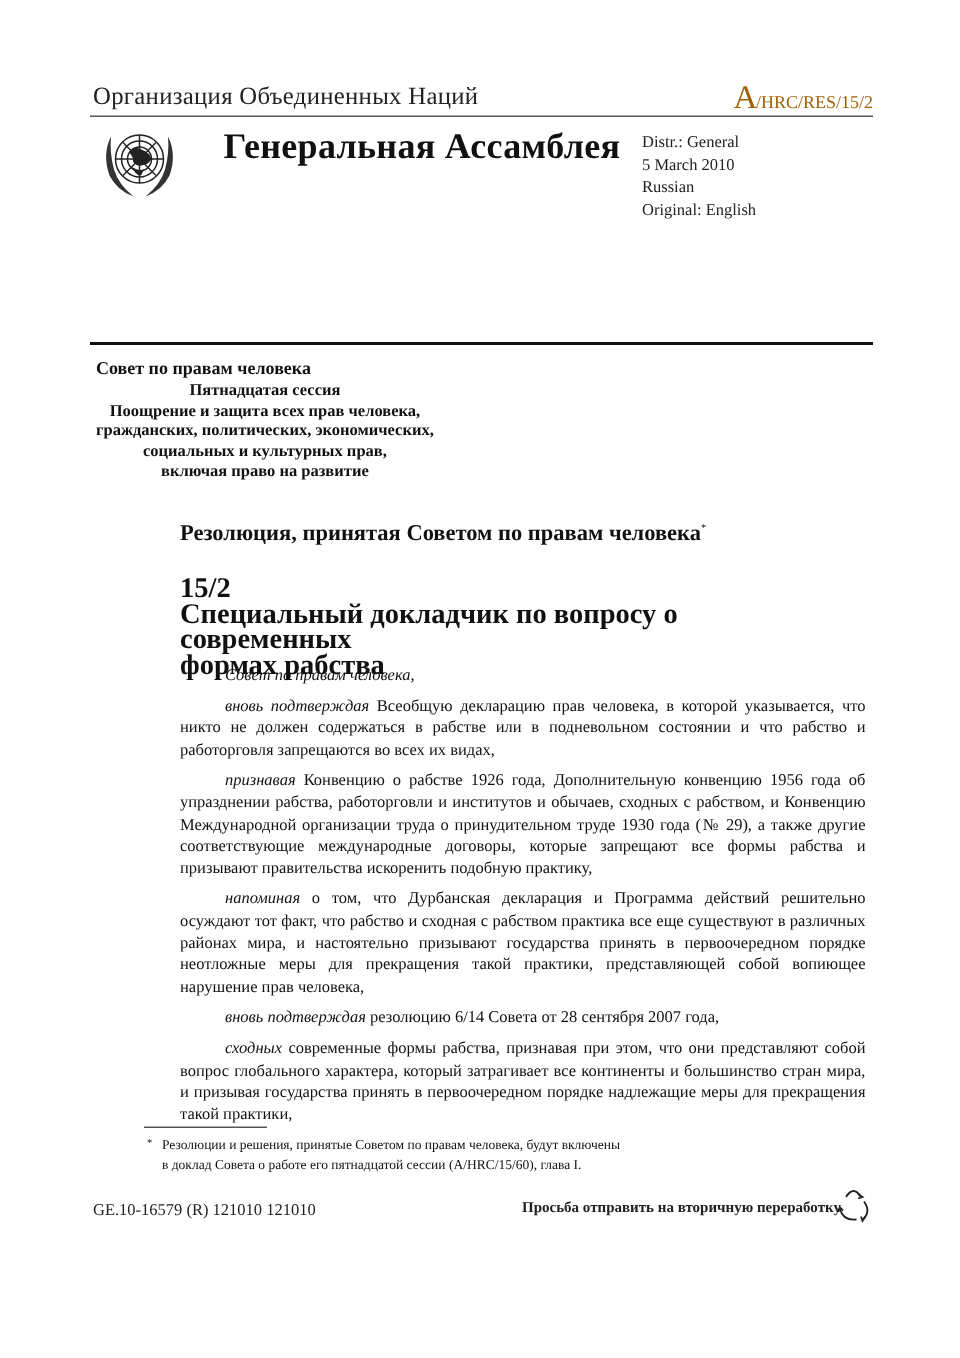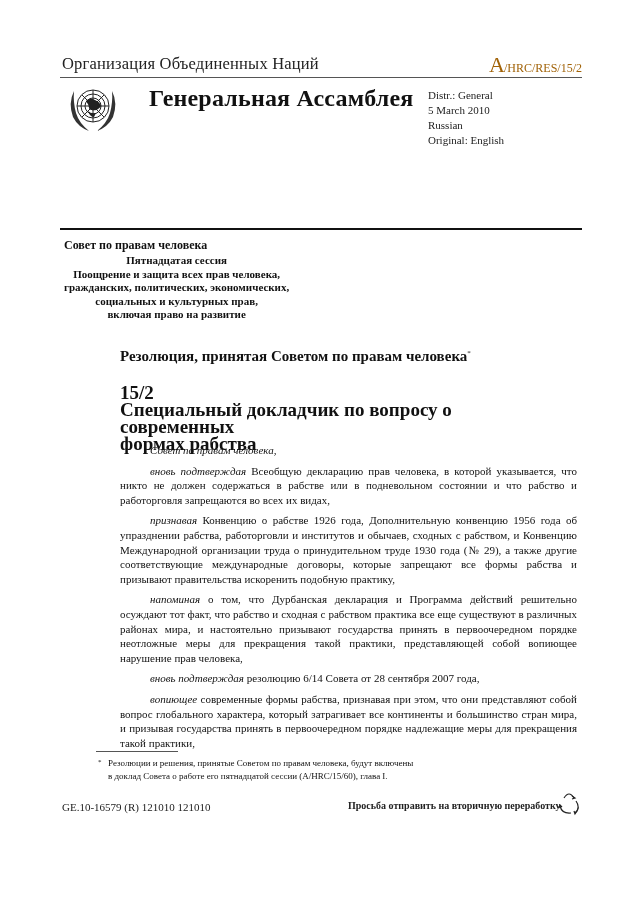--- a/index.html
+++ b/index.html
@@ -94,21 +94,21 @@
   <div>Специальный докладчик по вопросу о современных</div>
   <div>формах рабства</div>
 </div>
 
 <div class="abs body-text">
   <p><i>Совет по правам человека,</i></p>
   <p><i>вновь подтверждая</i><span> Всеобщую декларацию прав человека, в которой указывается, что никто не должен содержаться в рабстве или в подневольном состоянии и что рабство и работорговля запрещаются во всех их видах,</span></p>
   <p><i>признавая</i><span> Конвенцию о рабстве 1926 года, Дополнительную конвенцию 1956 года об упразднении рабства, работорговли и институтов и обычаев, сходных с рабством, и Конвенцию Международной организации труда о принудительном труде 1930 года (№ 29), а также другие соответствующие международные договоры, которые запрещают все формы рабства и призывают правительства искоренить подобную практику,</span></p>
   <p><i>напоминая</i><span> о том, что Дурбанская декларация и Программа действий решительно осуждают тот факт, что рабство и сходная с рабством практика все еще существуют в различных районах мира, и настоятельно призывают государства принять в первоочередном порядке неотложные меры для прекращения такой практики, представляющей собой вопиющее нарушение прав человека,</span></p>
   <p><i>вновь подтверждая</i><span> резолюцию 6/14 Совета от 28 сентября 2007 года,</span></p>
-  <p><i>вопиющее</i><span> современные формы рабства, признавая при этом, что они представляют собой вопрос глобального характера, который затрагивает все континенты и большинство стран мира, и призывая государства принять в первоочередном порядке надлежащие меры для прекращения такой практики,</span></p>
+  <p><i>сходных</i><span> современные формы рабства, признавая при этом, что они представляют собой вопрос глобального характера, который затрагивает все континенты и большинство стран мира, и призывая государства принять в первоочередном порядке надлежащие меры для прекращения такой практики,</span></p>
 </div>
 
 <div class="abs fn-rule"></div>
 <div class="abs footnote">
   <span class="mark">*</span>
   <div>Резолюции и решения, принятые Советом по правам человека, будут включены</div>
   <div>в доклад Совета о работе его пятнадцатой сессии (A/HRC/15/60), глава I.</div>
 </div>
 
 <div class="abs job">GE.10-16579  (R)  121010  121010</div>

